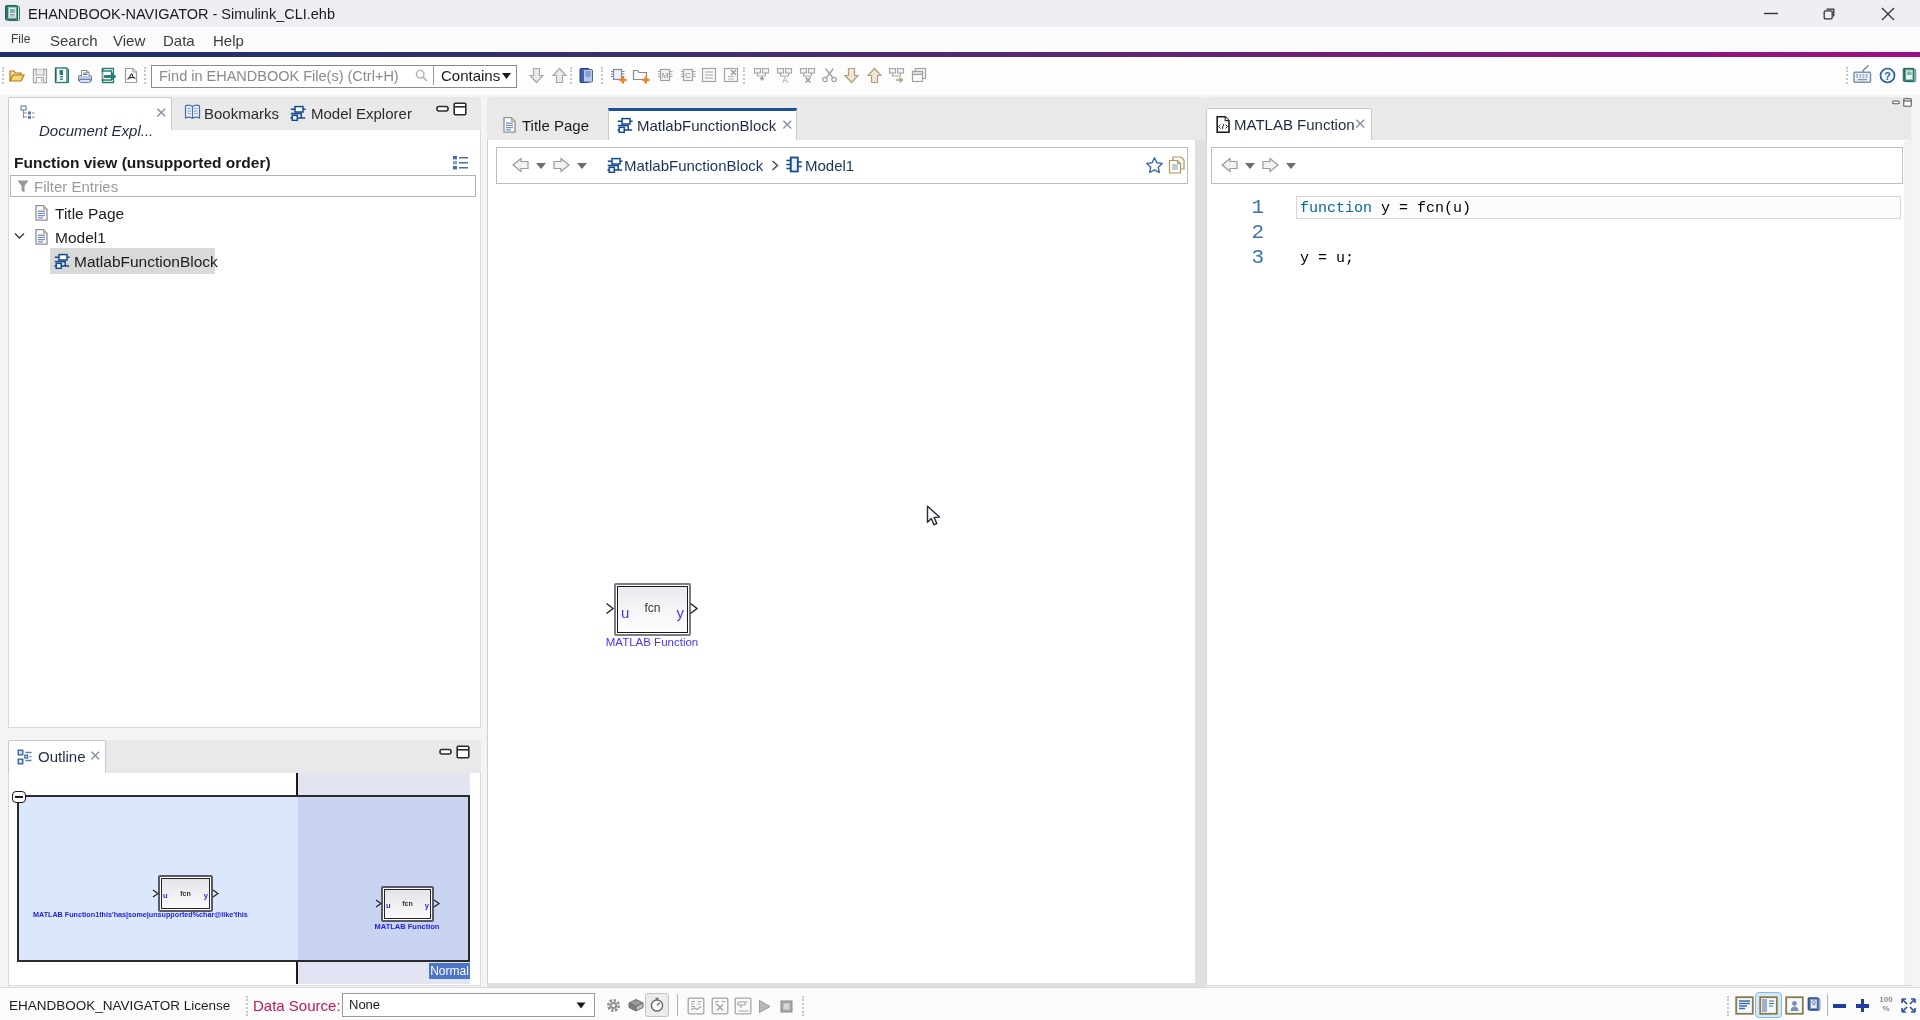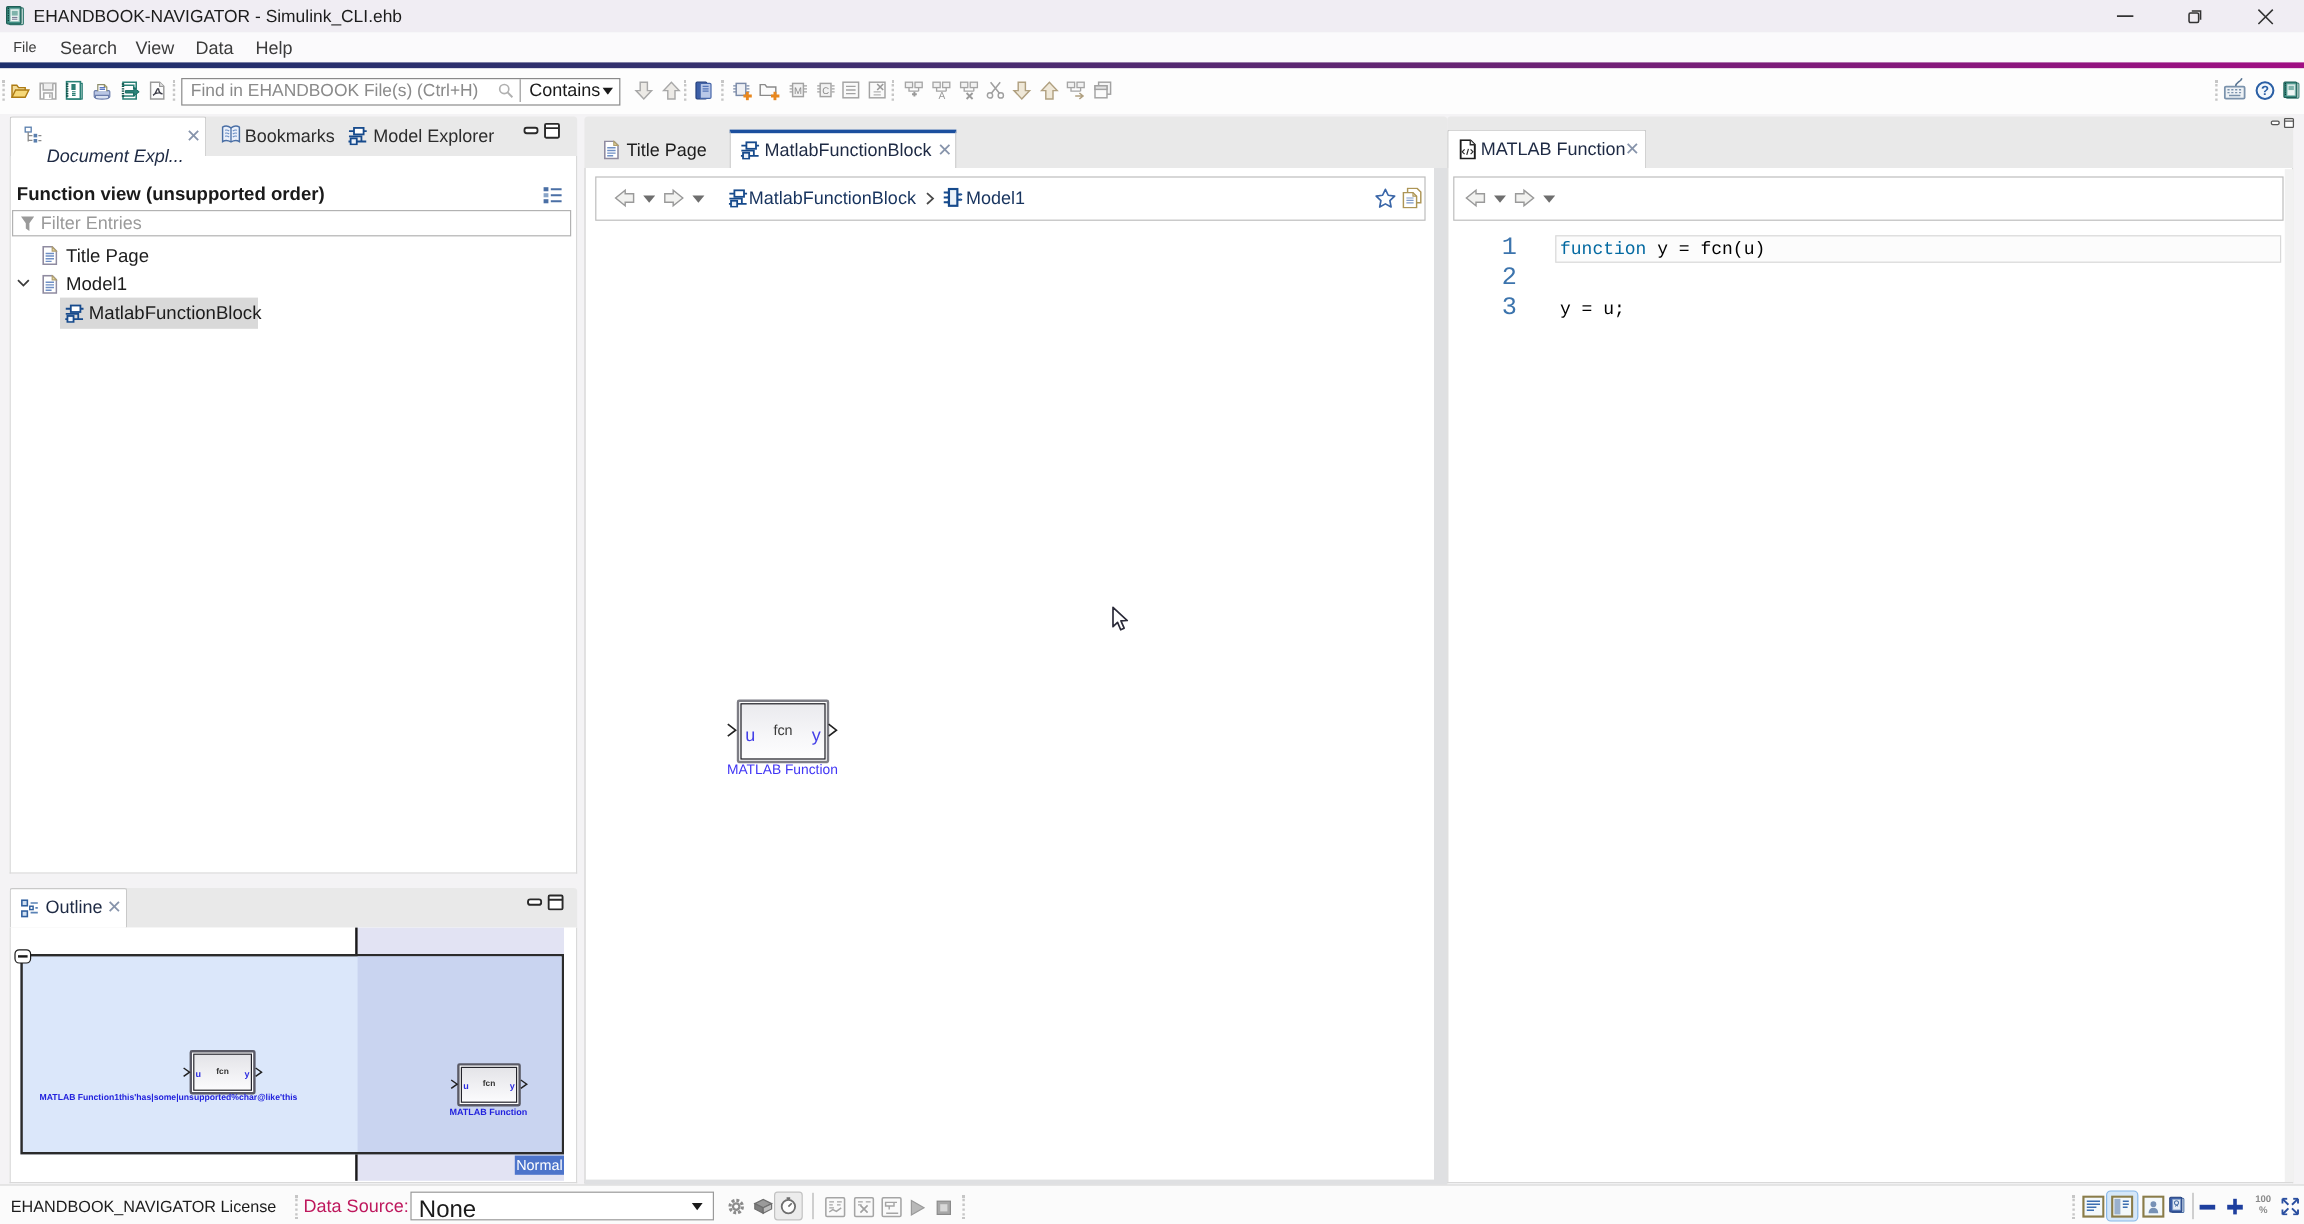--- a/index.html
+++ b/index.html
@@ -410,21 +410,21 @@
 <div class="abs" style="left:1238px;top:195px;width:26px;text-align:right;font-family:'Liberation Mono',monospace;font-size:21px;color:#3c74ad;line-height:25px;">1<br>2<br>3</div>
 <div class="abs" style="left:1296px;top:196px;width:605px;height:23px;background:#fcfcfc;border:1px solid #d8d8d8;box-sizing:border-box;"></div>
 <div class="abs" style="left:1300px;top:200px;font-family:'Liberation Mono',monospace;font-size:15px;color:#000;white-space:pre;"><span style="color:#0369a1;">function</span> y = fcn(u)</div>
 <div class="abs" style="left:1300px;top:250px;font-family:'Liberation Mono',monospace;font-size:15px;color:#000;white-space:pre;">y = u;</div>
 
 <div class="abs" style="left:0;top:987px;width:1920px;height:33px;background:#fbfbfb;border-top:1px solid #d8d8d8;box-sizing:border-box;"></div>
 <div class="abs" style="left:9px;top:998px;font-size:13.5px;color:#1c1c1c;">EHANDBOOK_NAVIGATOR License</div>
 <div class="abs grip" style="left:246px;top:996px;height:20px;"></div>
 <div class="abs" style="left:253px;top:997px;font-size:15px;color:#be185d;">Data Source:</div>
 <div class="abs" style="left:342px;top:993px;width:253px;height:24px;background:#fff;border:1px solid #9a9a9a;box-sizing:border-box;"></div>
-<div class="abs" style="left:349px;top:997px;font-size:20px;color:#1a1a1a;">None</div>
+<div class="abs" style="left:349px;top:997px;font-size:13px;color:#1a1a1a;">None</div>
 <svg class="abs" style="left:576px;top:1002px" width="10" height="7" viewBox="0 0 10 7">
       <path d="M0.5 0.5 h9 L5 6.5 Z" fill="#1a1a1a"></path>
     </svg>
 <svg class="abs" style="left:605px;top:997px" width="17" height="17" viewBox="0 0 17 17">
 <circle cx="8.5" cy="8.5" r="5.2" fill="none" stroke="#8b8b8b" stroke-width="2.6" stroke-dasharray="2.4 1.6"></circle>
 <circle cx="8.5" cy="8.5" r="3.6" fill="#8b8b8b"></circle>
       <circle cx="8.5" cy="8.5" r="1.7" fill="#fbfbfb"></circle>
     </svg>
 <svg class="abs" style="left:627px;top:998px" width="18" height="15" viewBox="0 0 18 15">
 <path d="M2 5 L9 1.5 L16 5 L9 8.5 Z" fill="#9a9a9a" stroke="#6e6e6e"></path>

